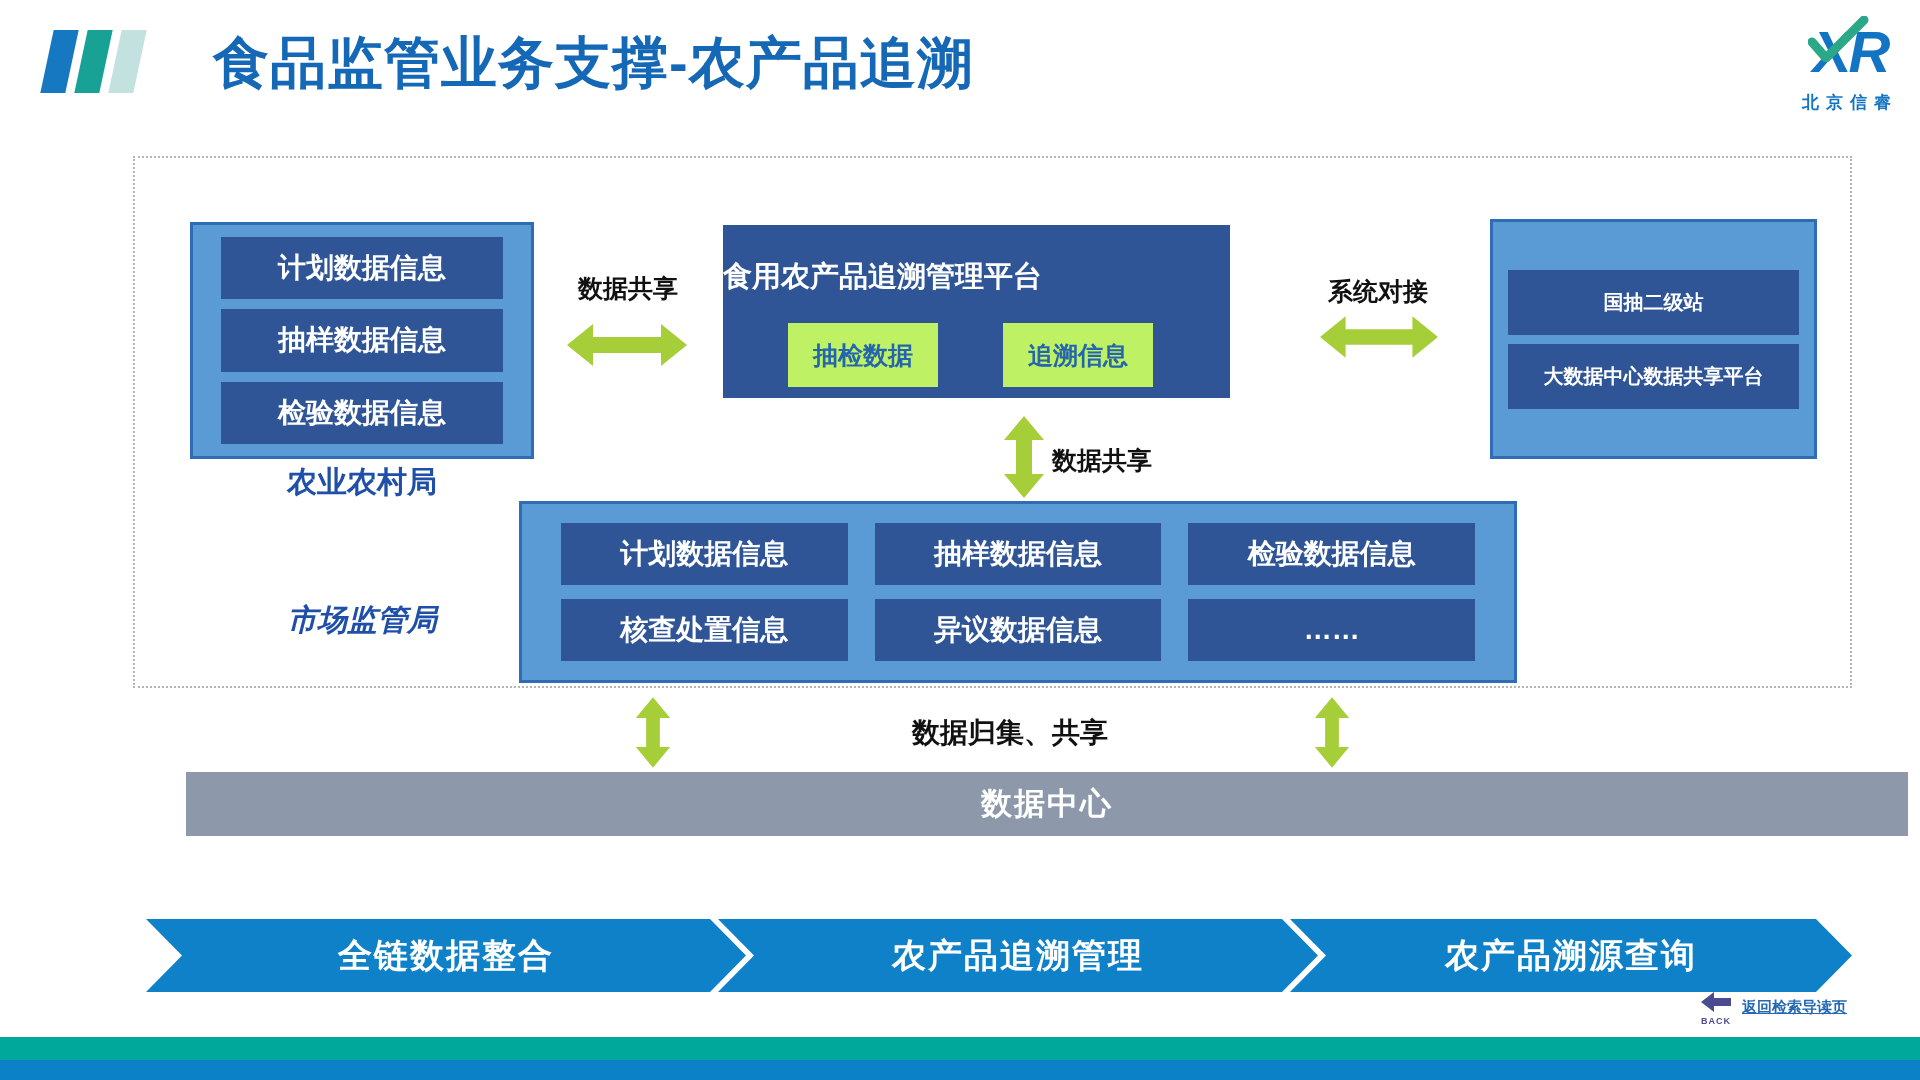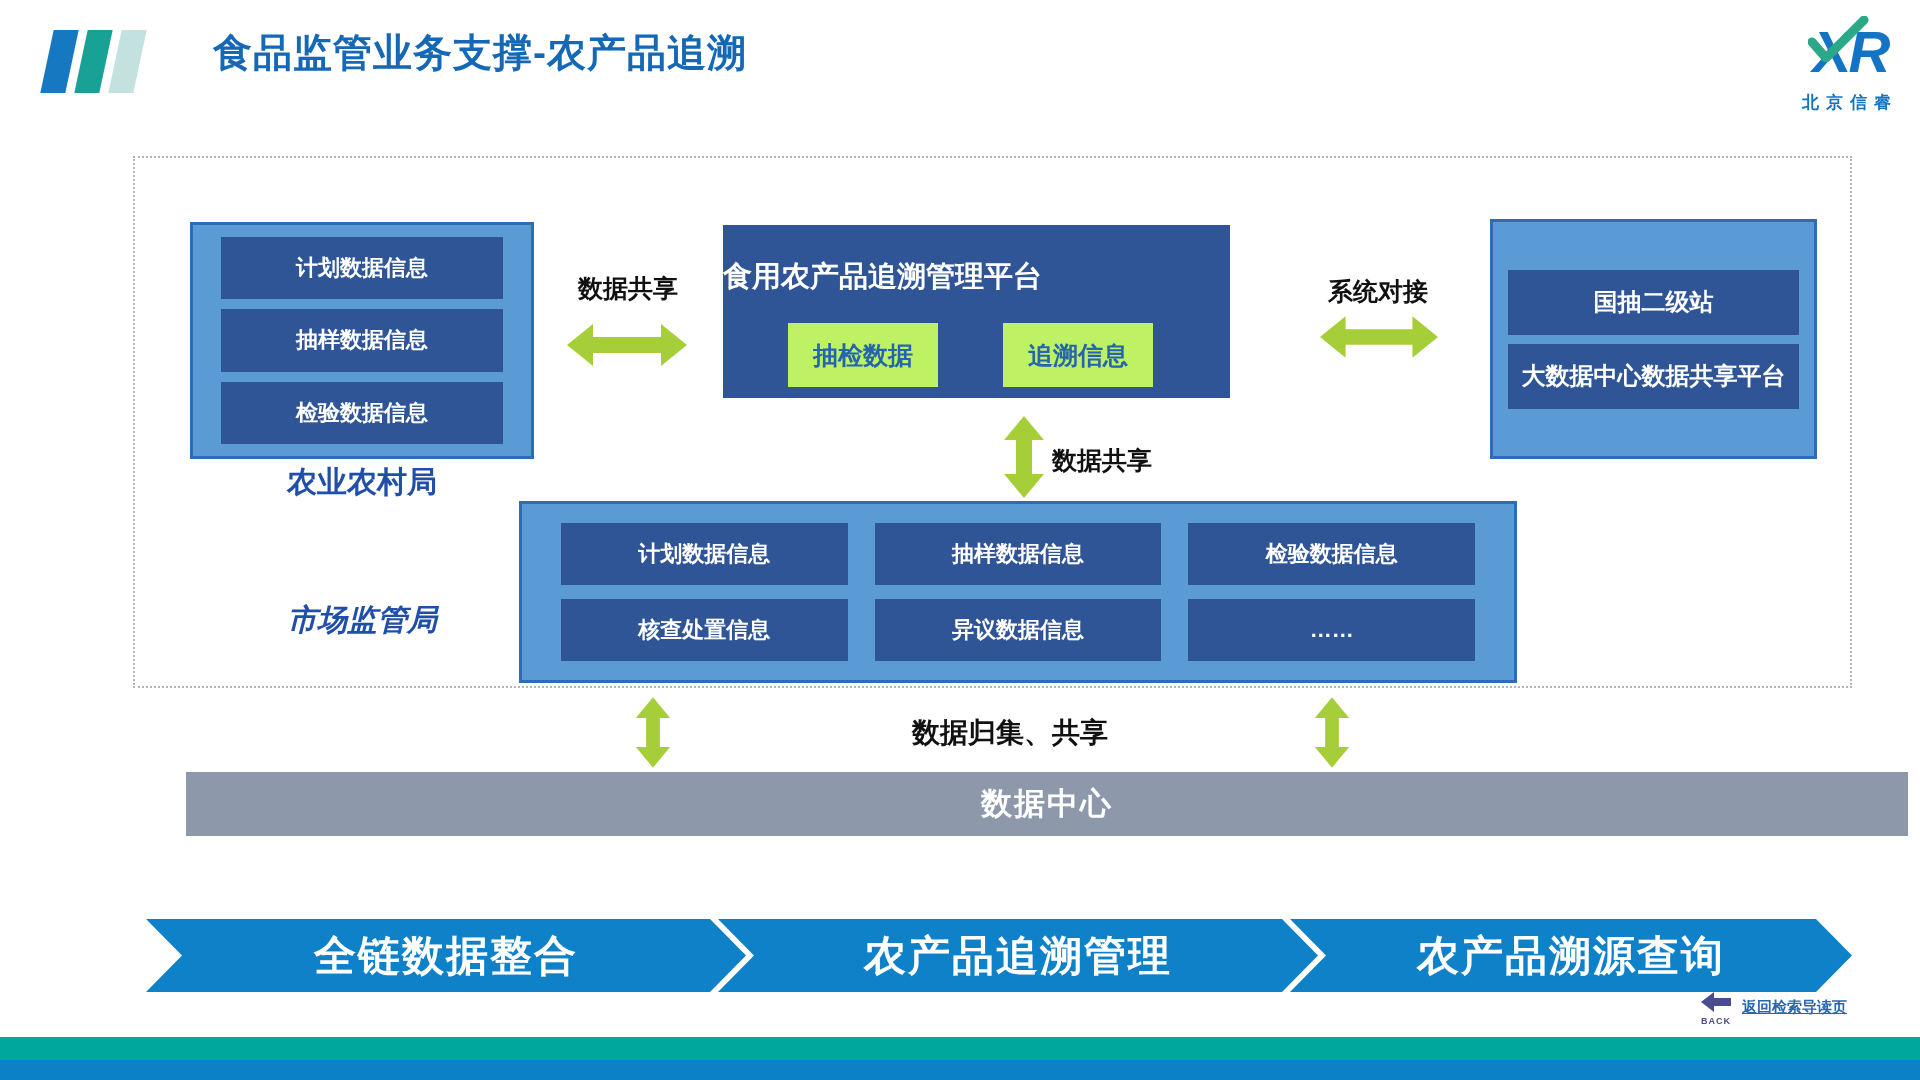--- a/index.html
+++ b/index.html
@@ -6,58 +6,58 @@
   * { margin:0; padding:0; box-sizing:border-box; }
   body { width:1920px; height:1080px; background:#ffffff; overflow:hidden; position:relative; }
   .abs { position:absolute; }
 
   
   .title-bars { left:47px; top:30px; display:flex; gap:9px; }
   .title-bars span { width:25px; height:63px; display:block; transform:skewX(-12deg); }
   .bar1 { background:var(--bar-blue); }
   .bar2 { background:var(--bar-teal); }
   .bar3 { background:var(--bar-pale); }
-  .page-title { left:213px; top:26px; font-size:39px; font-weight:bold; color:var(--title-blue); letter-spacing:1px; }
+  .page-title { left:213px; top:26px; font-size:56px; font-weight:bold; color:var(--title-blue); letter-spacing:1px; }
 
   .logo { left:1778px; top:14px; width:144px; text-align:center; }
   .logo-mark { position:relative; font-size:58px; font-weight:bold; font-style:italic; color:var(--logo-blue); line-height:1.3; letter-spacing:-3px; }
   .logo-check { position:absolute; left:30px; top:2px; }
   .logo-name { font-size:17px; font-weight:bold; color:var(--logo-blue); letter-spacing:7px; margin-top:2px; }
 
   
   .frame { left:133px; top:156px; width:1719px; height:532px; border:2px dotted #b5b5b5; }
 
   
   .group { background:var(--light-blue); border:3px solid var(--blue-border); }
   .left-group { left:190px; top:222px; width:344px; height:237px; padding:12px 28px; display:flex; flex-direction:column; gap:10px; }
-  .dark-box { background:var(--dark-blue); color:#ffffff; font-weight:bold; font-size:22px; display:flex; align-items:center; justify-content:center; }
+  .dark-box { background:var(--dark-blue); color:#ffffff; font-weight:bold; font-size:28px; display:flex; align-items:center; justify-content:center; }
   .left-group .dark-box { flex:1; }
 
   .org-label { left:190px; width:344px; text-align:center; font-size:30px; font-weight:bold; color:var(--label-blue); }
   .org1 { top:462px; } .org2 { top:600px;font-style:italic; }
 
   .platform { left:723px; top:225px; width:507px; height:173px; background:var(--dark-blue); }
   .platform-title { left:0; top:32px; width:100%; color:#fff; font-size:29px; font-weight:bold; }
   .white-box { top:98px; width:150px; height:64px; background:#bef264; color:var(--white-box-text); font-size:25px; font-weight:bold; display:flex; align-items:center; justify-content:center; }
   .wb1 { left:65px; } .wb2 { left:280px; }
 
   .right-group { left:1490px; top:219px; width:327px; height:240px; padding:0 15px; display:flex; flex-direction:column; justify-content:center; gap:9px; }
-  .right-group .dark-box { height:65px; font-size:24px; }
+  .right-group .dark-box { height:65px; font-size:20px; }
 
   .arrow-label { font-size:25px; font-weight:bold; color:#111111; text-align:center; }
   .al-left  { left:558px;  top:272px; width:140px; }
   .al-right { left:1308px; top:275px; width:140px; }
   .al-down  { left:1052px; top:444px; }
   .flow-label { left:830px; top:714px; width:360px; text-align:center; font-size:28px; font-weight:bold; color:#111111; }
 
   .bottom-group { left:519px; top:501px; width:998px; height:182px; padding:19px 39px; display:grid; grid-template-columns:repeat(3,1fr); gap:14px 27px; }
 
   .data-center { left:146px; top:772px; width:1722px; height:64px; background:var(--gray-bar); color:#ffffff; font-size:31px; font-weight:bold; display:flex; align-items:center; justify-content:center; letter-spacing:2px;margin-left:40px; }
 
-  .chev { top:919px; height:73px; background:var(--chevron-blue); color:#ffffff; font-size:42px; font-weight:bold; display:flex; align-items:center; justify-content:center; letter-spacing:2px;
+  .chev { top:919px; height:73px; background:var(--chevron-blue); color:#ffffff; font-size:34px; font-weight:bold; display:flex; align-items:center; justify-content:center; letter-spacing:2px;
           clip-path:polygon(0 0, calc(100% - 36px) 0, 100% 50%, calc(100% - 36px) 100%, 0 100%, 36px 50%); }
   .chev1 { left:146px;  width:600px; }
   .chev2 { left:718px;  width:600px; }
   .chev3 { left:1290px; width:562px; }
 
   .back-btn { left:1694px; top:992px; width:44px; text-align:center; cursor:pointer; }
   .back-word { font-size:9px; font-weight:bold; color:var(--back-icon); letter-spacing:1px; }
   .back-link { left:1742px; top:998px; font-size:15px; color:var(--link-blue); text-decoration:underline; cursor:pointer; font-weight:bold; }
 
   .strip-teal { left:0; top:1037px; width:1920px; height:23px; background:var(--teal-strip); }

